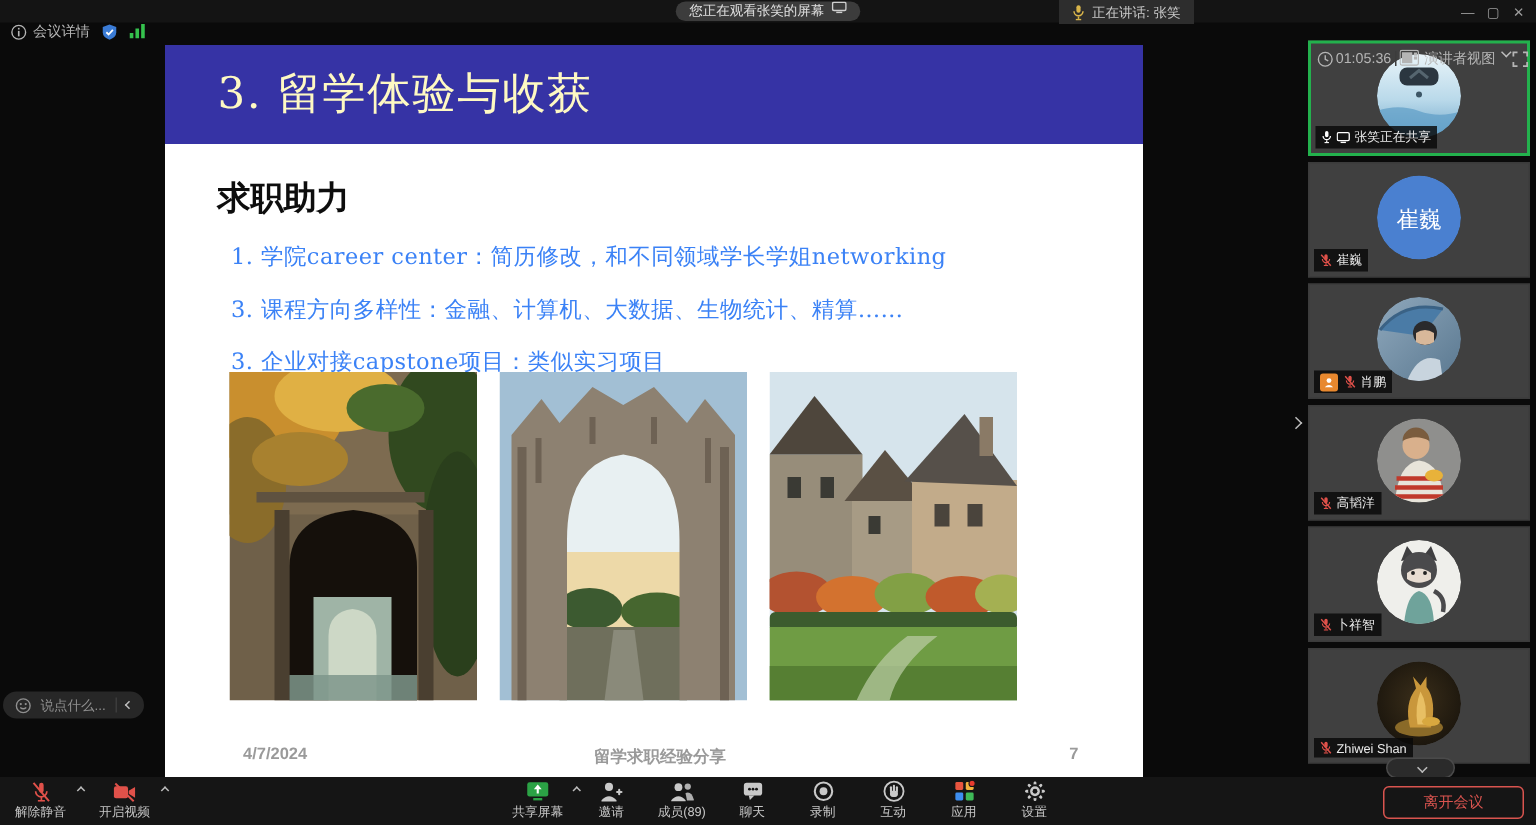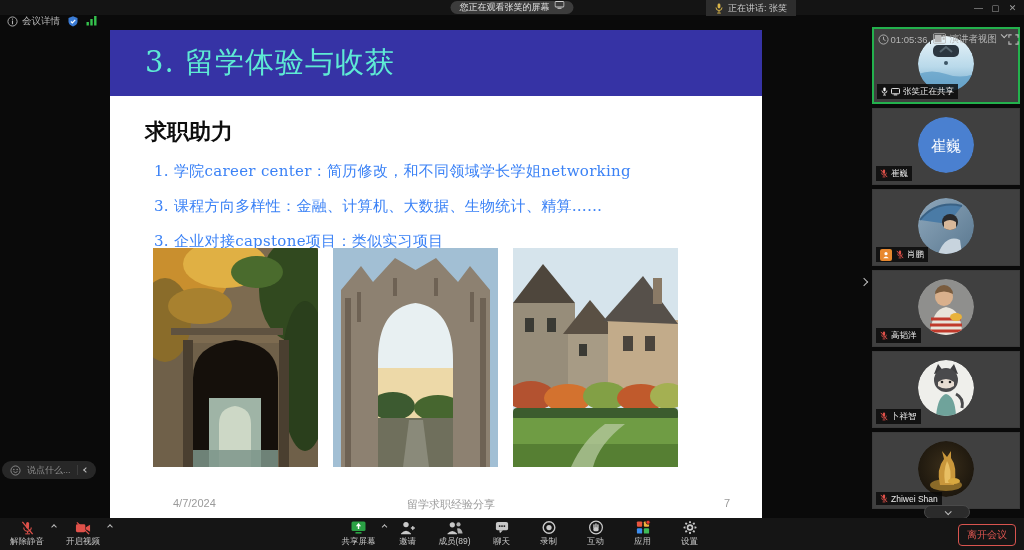--- a/index.html
+++ b/index.html
@@ -40,28 +40,28 @@
   
   .slide {
     position:absolute; left:110px; top:30px; width:652px; height:488px;
     background:#ffffff; z-index:5;
     font-family:"DejaVu Serif","Liberation Serif",serif;
   }
   .slide-banner {
     height:66px; background:#3633A5; display:flex; align-items:center;
     padding-left:35px;
   }
-  .slide-title { color:#5eead4; font-size:29px; letter-spacing:1px; }
+  .slide-title { color:#fef9c3; font-size:29px; letter-spacing:1px; }
   .slide-heading { margin:21px 0 0 35px; font-size:22px; font-weight:bold; color:#0d0d0d; }
   .slide-bullets { margin:15px 0 0 44px; }
   .bullet { font-size:15px; color:#3b82f6; margin-bottom:16px; letter-spacing:0.3px; }
   .photos { position:absolute; left:43px; top:218px; display:flex; gap:15px; }
   .photo { width:165px; height:219px; display:block; }
-  .slide-footer { position:absolute; left:15px; top:467px; width:100%; height:16px;
-    font-family:"Liberation Sans",sans-serif; font-size:11px; color:#9a9a9a; }
+  .slide-footer { position:absolute; left:4px; top:467px; width:100%; height:16px;
+    font-family:"Liberation Sans",sans-serif; font-size:11px; color:#9a9a9a;font-weight:bold; }
   .footer-date { position:absolute; left:48px; }
   .footer-title { position:absolute; left:0; width:100%; text-align:center; }
   .footer-page { position:absolute; right:47px; }
   
   .collapse-handle { position:absolute; left:857px; top:271px; width:14px; height:22px;
     display:flex; align-items:center; justify-content:center; z-index:6; cursor:pointer; }
   
   .sidebar { position:absolute; left:872px; top:27px; width:150px; z-index:10; }
   .tile {
     position:relative; width:148px; height:77px; background:#404040;
@@ -91,21 +91,21 @@
   }
   
   .toolbar { position:absolute; left:0; bottom:0; width:100%; height:32px; background:#151515; z-index:40; }
   .tb-group-left { position:absolute; left:4px; top:1px; display:flex; gap:10px; }
   .tb-group-center { position:absolute; left:523px; top:1px; transform:translateX(-50%); display:flex; gap:7px; }
   .tb-btn { display:flex; flex-direction:column; align-items:center; width:40px; cursor:pointer; position:relative; }
   .tb-btn .icon-slot { height:17px; display:flex; align-items:center; justify-content:center; }
   .tb-label { font-size:8.5px; color:#c6c6c6; white-space:nowrap; }
   .tb-caret { position:absolute; right:-6px; top:6px; }
   .leave-btn {
-    position:absolute; right:8px; top:6px; padding:3px 8px;
+    position:absolute; right:8px; top:6px; padding:3px 26px;
     border:1px solid #D9544F; color:#D9544F; border-radius:4px;
     font-size:10px; background:transparent; cursor:pointer;
     font-family:"Liberation Sans",sans-serif;
   }
   svg { display:block; }
 </style>
 </head>
 <body>
 
 <div class="titlebar">

